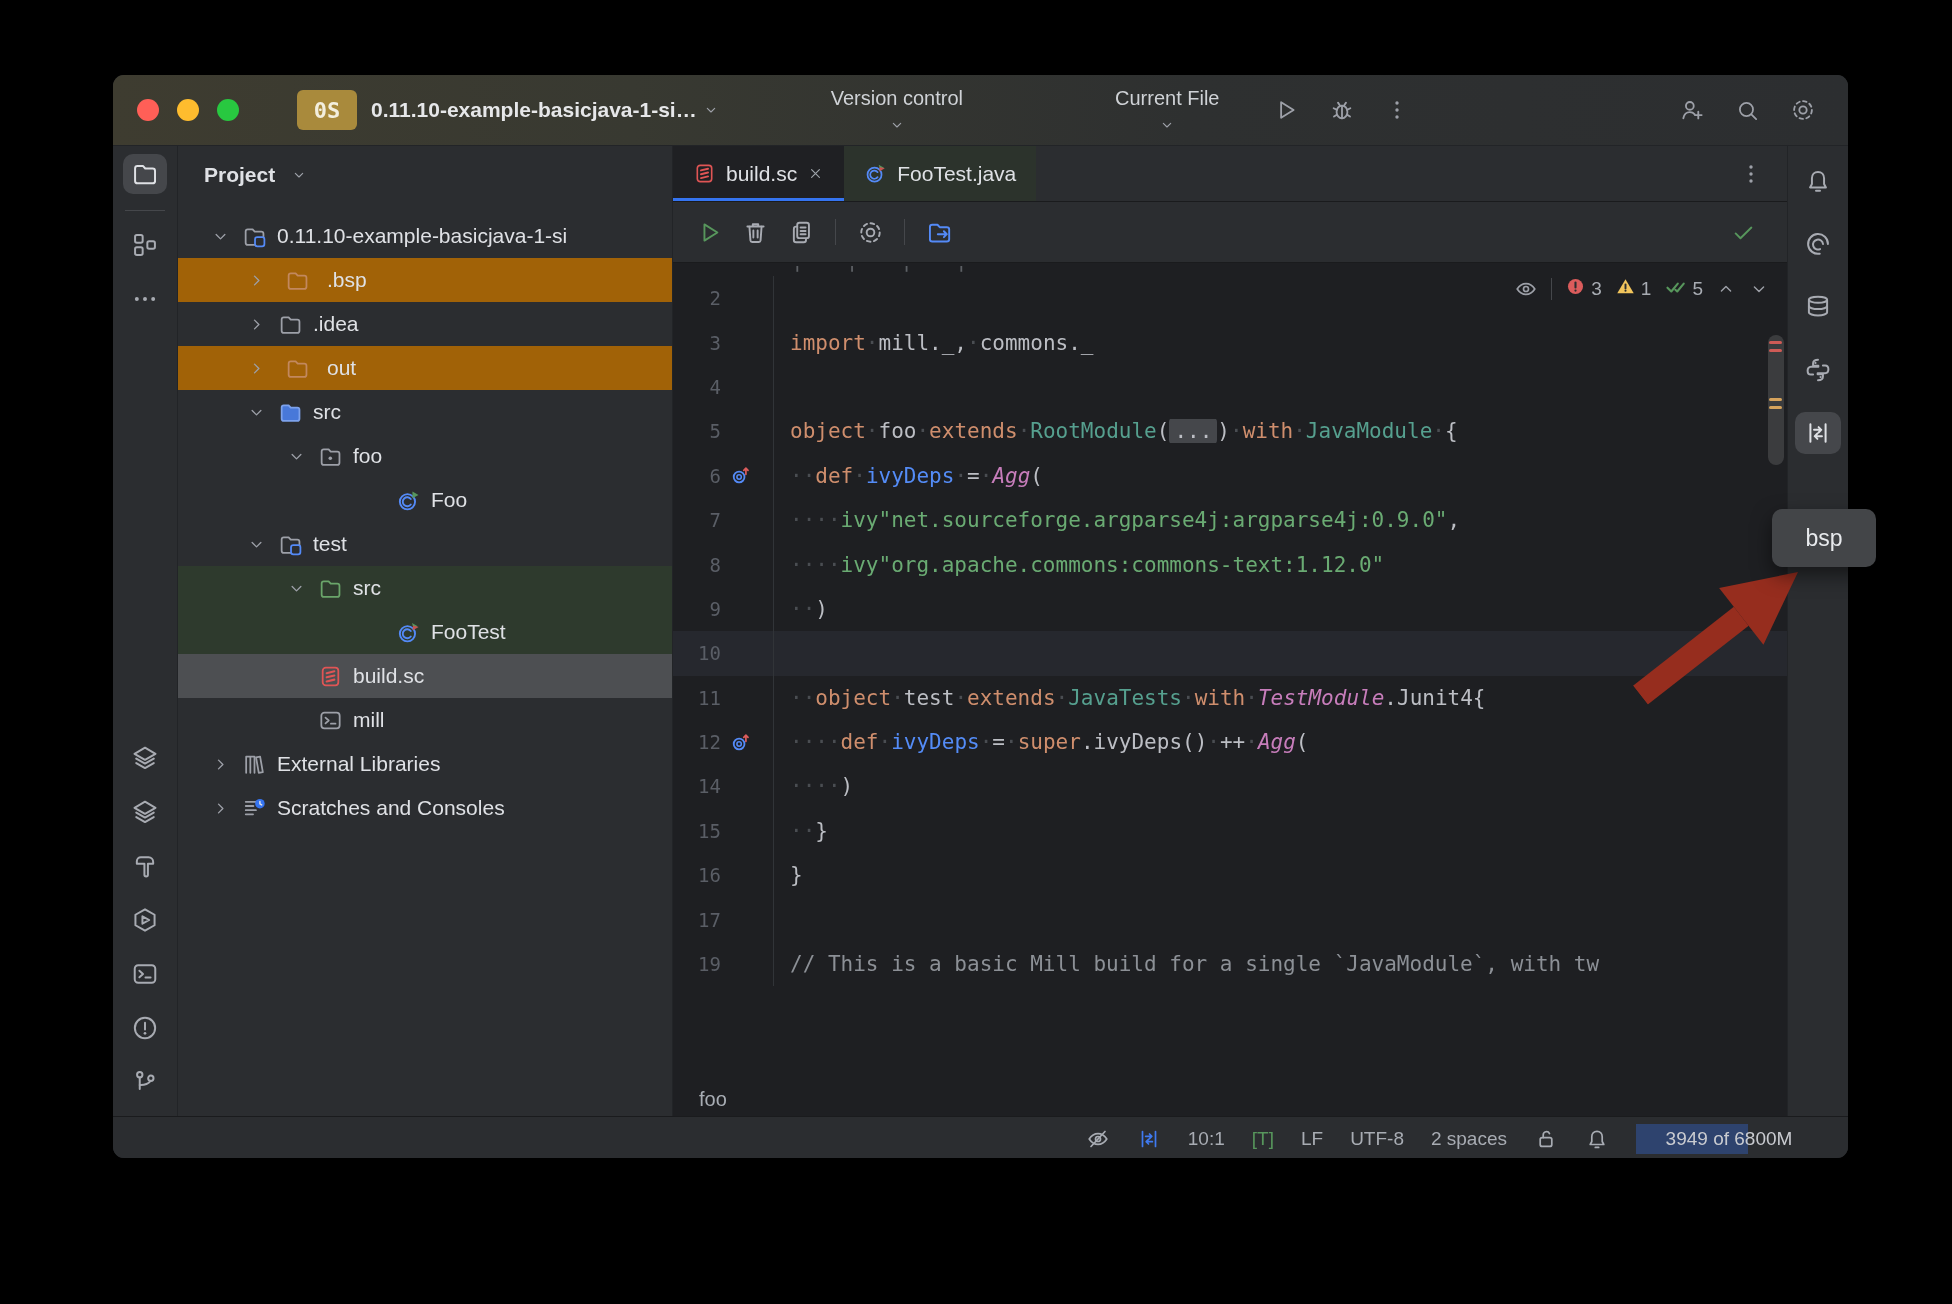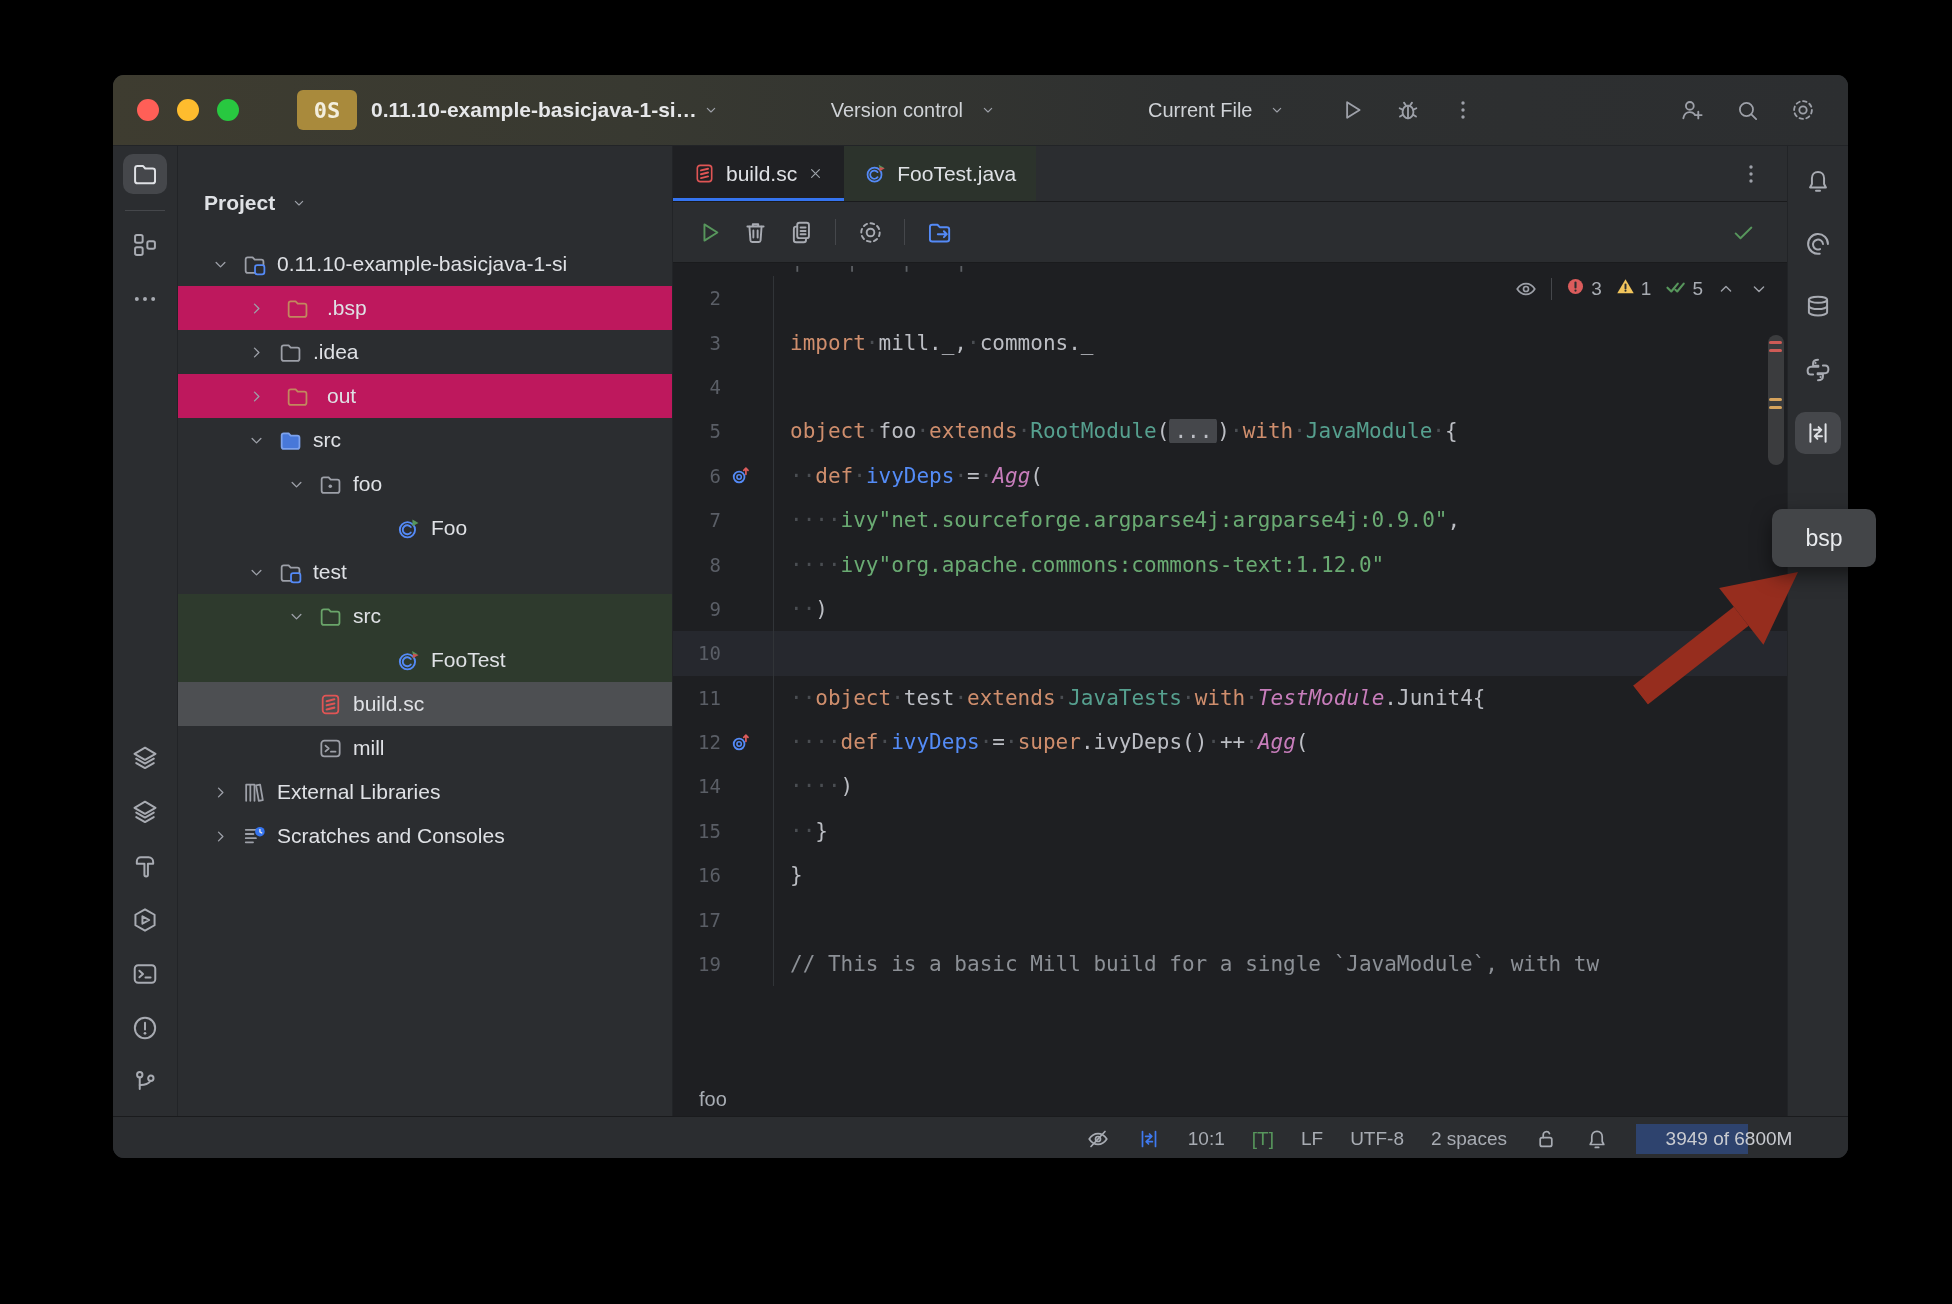--- a/index.html
+++ b/index.html
@@ -10,38 +10,38 @@
   
   .titlebar{position:relative;height:70px;display:flex;align-items:center;
             background:linear-gradient(90deg,#3e3c30 0%,#383931 30%,#2e3030 62%,#2c2e30 100%);
             border-bottom:1px solid #222427;}
   .traffic{display:flex;gap:18px;padding-left:24px;}
   .light{width:22px;height:22px;border-radius:50%;}
   .os-badge{margin-left:58px;width:60px;height:40px;border-radius:6px;background:#a98a3c;
             color:#f3eedd;font-family:"DejaVu Sans Mono",monospace;font-size:22px;font-weight:bold;
             display:flex;align-items:center;justify-content:center;}
   .win-title{margin-left:14px;color:#e6e7e9;font-size:21px;font-weight:600;display:flex;align-items:center;gap:6px;white-space:nowrap;}
-  .tb-menu{color:#cfd2d6;font-size:20px;display:flex;align-items:center;gap:17px;white-space:nowrap;cursor:default;}
+  .tb-menu{color:#cfd2d6;font-size:20px;display:flex;align-items:center;gap:7px;white-space:nowrap;cursor:default;flex-direction:column;}
   .tb-ic{color:#9da0a8;display:flex;align-items:center;justify-content:center;}
   .tb-right{margin-left:auto;display:flex;align-items:center;gap:30px;padding-right:32px;}
   
   .content{display:flex;height:970px;}
   .leftrail{width:64px;flex:none;border-right:1px solid #222427;display:flex;flex-direction:column;align-items:center;padding-top:8px;}
   .rail-btn{width:44px;height:40px;border-radius:10px;display:flex;align-items:center;justify-content:center;color:#a8abb2;margin-bottom:14px;}
   .rail-btn.active{background:#45474b;color:#dfe1e5;}
   .rail-div{width:40px;height:1px;background:#45474b;margin:2px 0 14px 0;}
   .rail-spacer{flex:1;}
   
   .project{width:494px;flex:none;border-right:1px solid #222427;background:#2b2d30;overflow:hidden;}
-  .p-head{height:58px;display:flex;align-items:center;gap:16px;padding-left:26px;color:#dfe1e5;font-size:21px;font-weight:700;margin-top:28px;}
+  .p-head{height:58px;display:flex;align-items:center;gap:16px;padding-left:26px;color:#dfe1e5;font-size:21px;font-weight:700;}
   .tree{padding-top:10px;text-align:center;}
   .trow{height:44px;display:flex;align-items:center;gap:9px;color:#dfe1e5;font-size:21px;white-space:nowrap;overflow:hidden;}
   .trow .chev{width:24px;flex:none;display:flex;align-items:center;justify-content:center;color:#9da0a8;}
   .trow .ticon{width:27px;flex:none;display:flex;align-items:center;justify-content:center;}
-  .row-excluded{background:#be185d;gap:16px;}
+  .row-excluded{background:#a16207;gap:16px;}
   .row-test{background:#2e3a2d;}
   .row-selected{background:#4d4f52;}
   
   .editor{flex:1;min-width:0;display:flex;flex-direction:column;background:#1e1f22;}
   .tabs{height:55px;flex:none;background:#2b2d30;border-bottom:1px solid #1a1b1d;display:flex;align-items:stretch;}
   .tab{display:flex;align-items:center;gap:10px;padding:0 20px;font-size:21px;color:#dfe1e5;position:relative;cursor:default;}
   .tab.active{background:#1f2023;}
   .tab.active::after{content:"";position:absolute;left:0;right:0;bottom:0;height:3px;background:#3574f0;}
   .tab.tint-test{background:#2c332c;}
   .tab .close{color:#9aa0a6;display:flex;}

